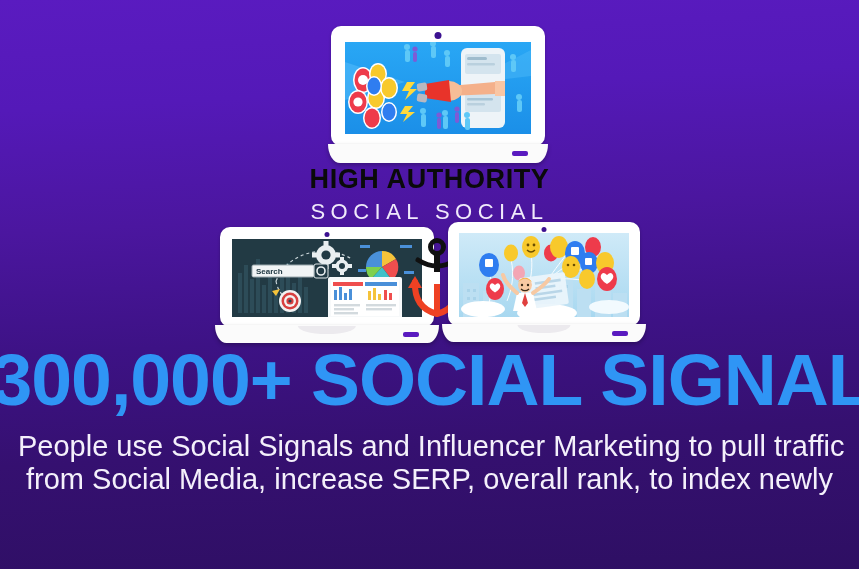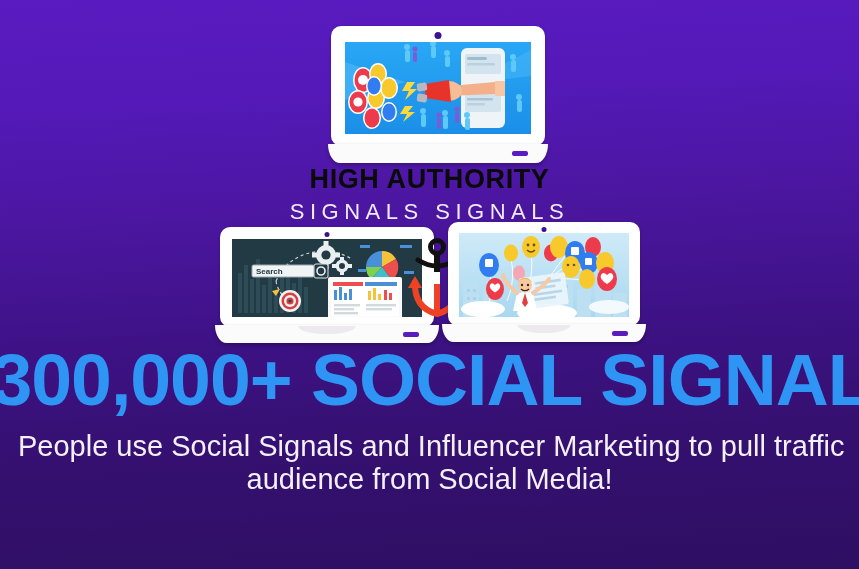--- a/index.html
+++ b/index.html
@@ -177,21 +177,21 @@
               <circle cx="112" cy="67" r="2.6"></circle>
           </g>
         </svg>
       </div>
     </div>
     <div class="base"></div>
   </div>
 
   <div id="kicker-wrap">
     <p id="high-authority">HIGH AUTHORITY</p>
-    <p id="social-signals-sub">SIGNALS SIGNALS</p>
+    <p id="social-signals-sub">SOCIAL SOCIAL</p>
   </div>
 
   <div class="laptop" id="laptop-left">
     <div class="lid">
       <div class="camdot"></div>
       <div class="screen">
         <svg viewBox="0 0 190 78" width="190" height="78">
           <rect width="190" height="78" fill="#223a44"></rect>
 
           <g fill="#2d4c58">
@@ -409,16 +409,16 @@
     </div>
     <div class="base">
         <div class="trackpad"></div>
       </div>
   </div>
 
   <div id="headline">300,000+ SOCIAL SIGNALS</div>
 
   <div id="body-copy">
     <div>People use Social Signals and Influencer Marketing to pull traffic</div>
-    <div>audience from Social Media!</div>
+    <div>from Social Media, increase SERP, overall rank, to index newly</div>
   </div>
 
 </div>
 
 </body></html>

